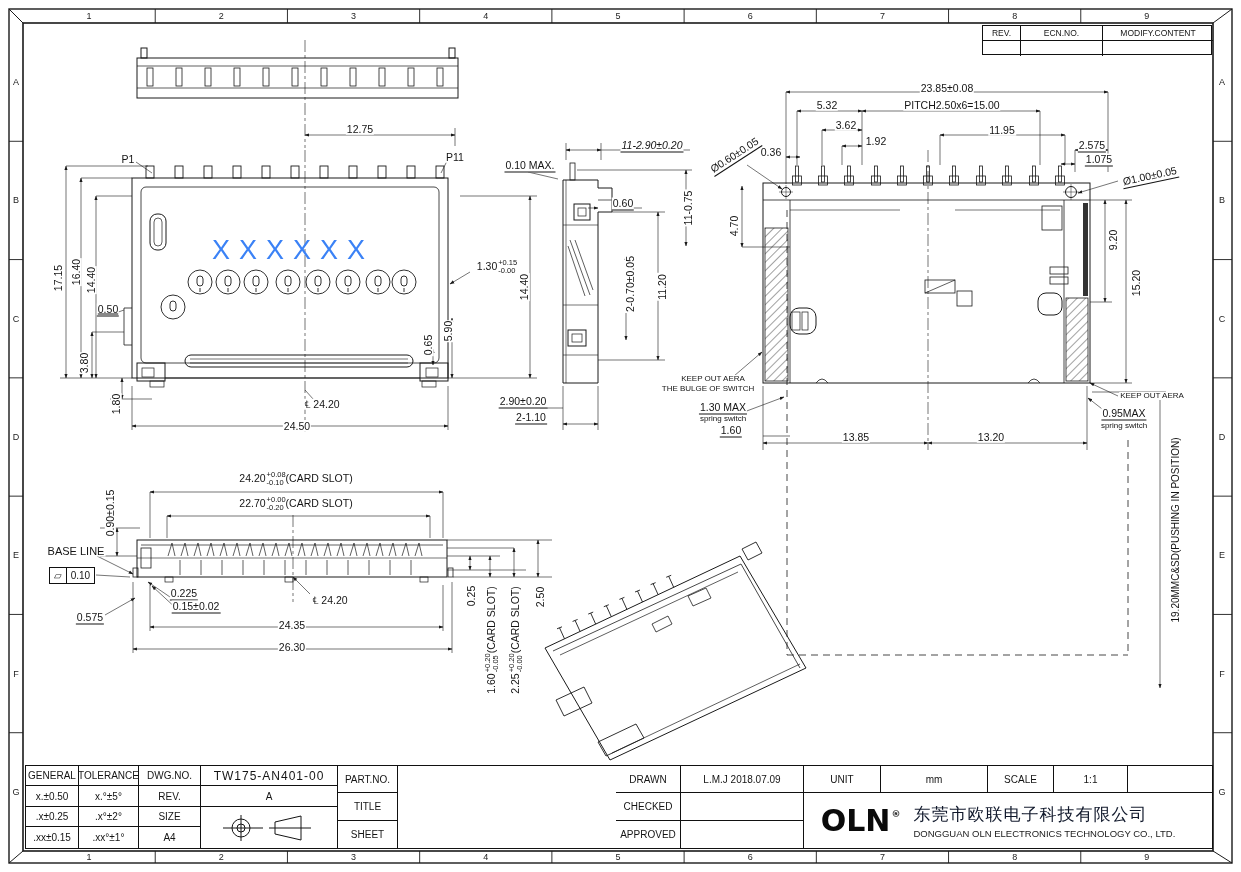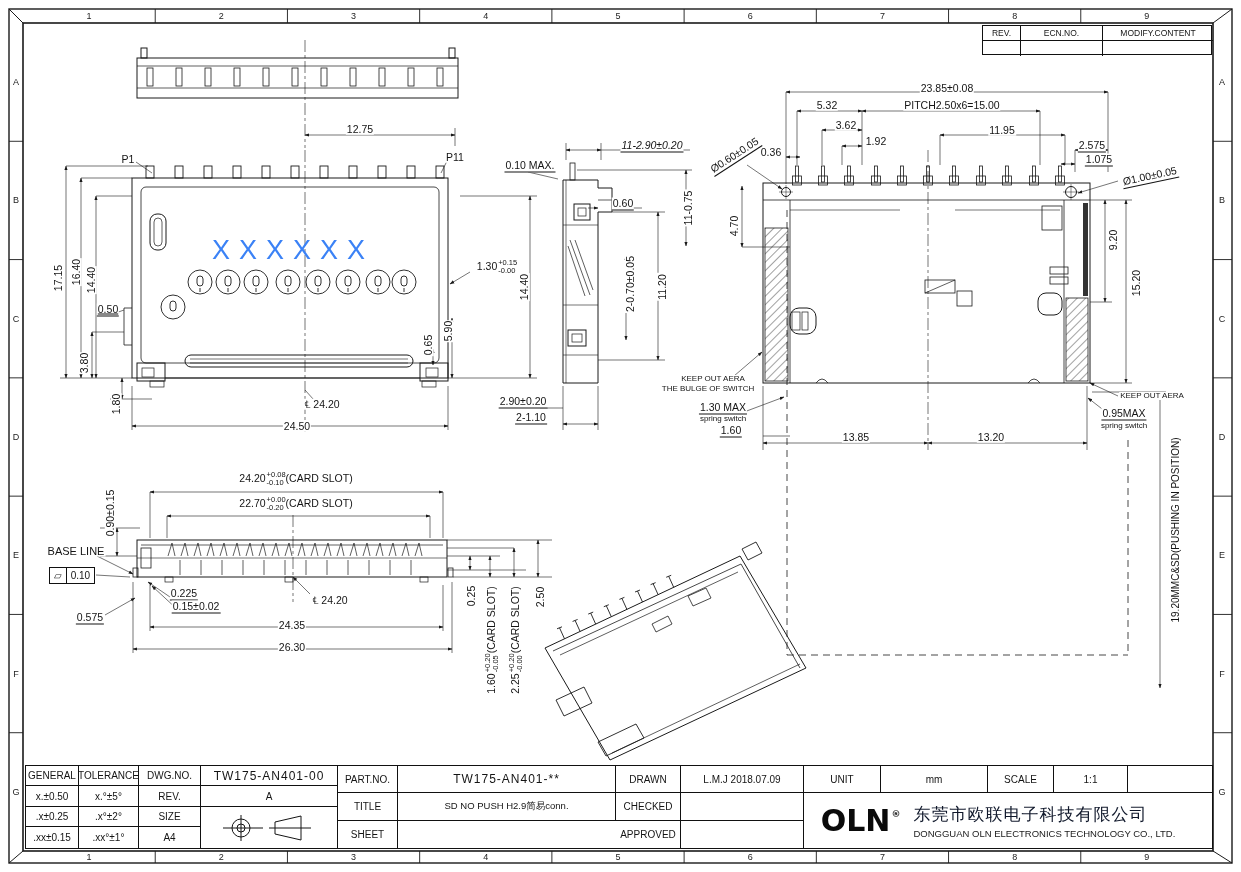--- a/index.html
+++ b/index.html
@@ -509,31 +509,29 @@
       <polygon points="56,9 82,3 82,27 56,21"></polygon>
       <line x1="50" y1="15" x2="92" y2="15"></line>
     </svg>
   </div>
 
   <div class="c" style="left:0;top:61px;width:53px;height:21px;border-bottom:none;">.xx±0.15</div>
   <div class="c" style="left:53px;top:61px;width:60px;height:21px;border-bottom:none;">.xx°±1°</div>
   <div class="c" style="left:113px;top:61px;width:62px;height:21px;border-bottom:none;">A4</div>
 
   <div class="c" style="left:312px;top:0;width:60px;height:27px;">PART.NO.</div>
-  <div class="c val" style="left:372px;top:0;width:218px;height:27px;">TW175-AN401-**</div>
   <div class="c" style="left:590px;top:0;width:65px;height:27px;">DRAWN</div>
   <div class="c" style="left:655px;top:0;width:123px;height:27px;">L.M.J 2018.07.09</div>
   <div class="c" style="left:778px;top:0;width:77px;height:27px;">UNIT</div>
   <div class="c" style="left:855px;top:0;width:107px;height:27px;">mm</div>
   <div class="c" style="left:962px;top:0;width:66px;height:27px;">SCALE</div>
   <div class="c" style="left:1028px;top:0;width:74px;height:27px;">1:1</div>
   <div class="c" style="left:1102px;top:0;width:84px;height:27px;border-right:none;"></div>
 
   <div class="c" style="left:312px;top:27px;width:60px;height:28px;">TITLE</div>
-  <div class="c small" style="left:372px;top:27px;width:218px;height:28px;">SD NO PUSH H2.9简易conn.</div>
   <div class="c" style="left:590px;top:27px;width:65px;height:28px;">CHECKED</div>
   <div class="c" style="left:655px;top:27px;width:123px;height:28px;"></div>
 
   <div class="c" style="left:312px;top:55px;width:60px;height:27px;border-bottom:none;">SHEET</div>
   <div class="c" style="left:590px;top:55px;width:65px;height:27px;border-bottom:none;">APPROVED</div>
   <div class="c" style="left:655px;top:55px;width:123px;height:27px;border-bottom:none;"></div>
 
   <div class="c" style="left:768px;top:27px;width:408px;height:55px;border-right:none;border-bottom:none;">
     <div class="logo-wrap">
       <span class="oln"><span>OLN</span><span class="reg">®</span></span>

